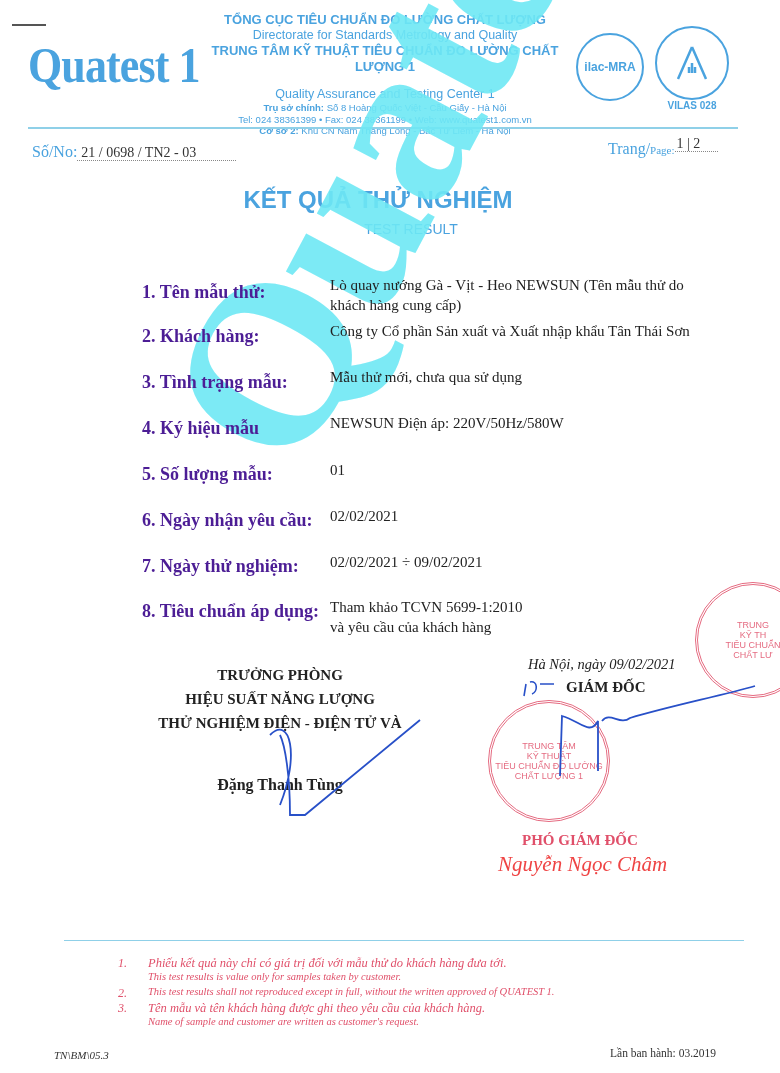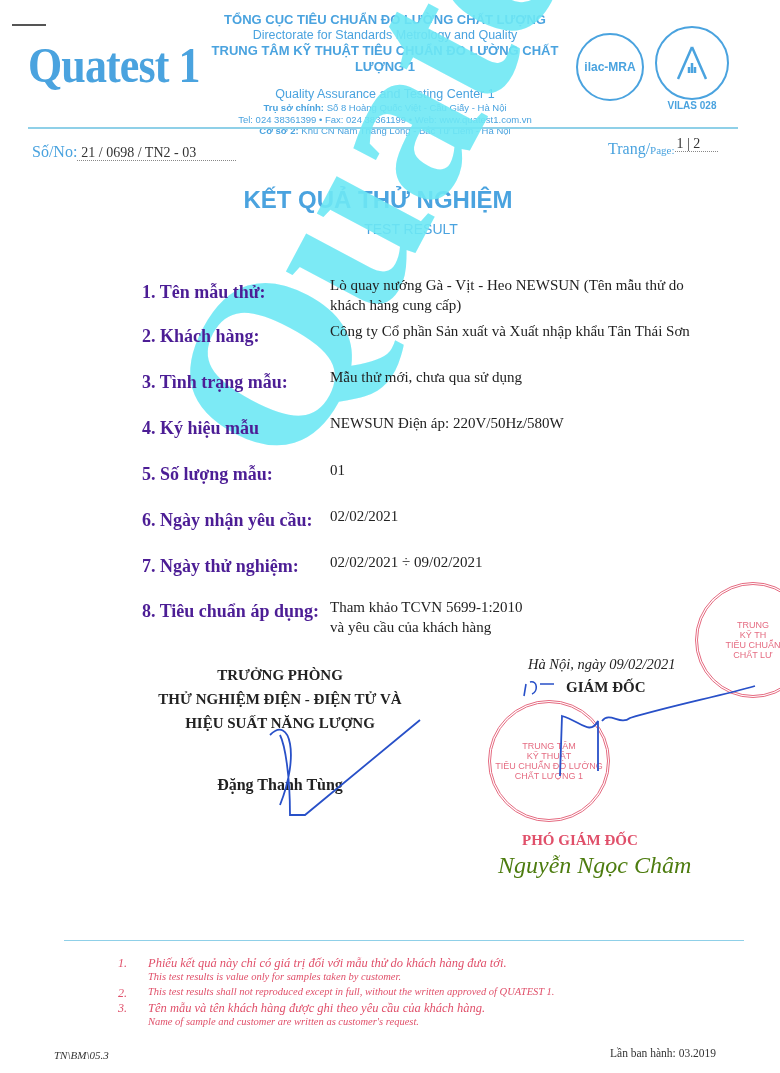--- a/index.html
+++ b/index.html
@@ -30,21 +30,21 @@
     .watermark { left: 110px; top: 380px; font-family: "Liberation Serif", serif; font-weight: bold; font-size: 230px; color: #6ee8f5; opacity: 0.9; transform: rotate(-62deg); transform-origin: left top; white-space: nowrap; z-index: 0; letter-spacing: -4px; }
     .content { z-index: 2; }
     .dept { left: 130px; top: 663px; width: 300px; text-align: center; font-weight: bold; font-size: 15px; line-height: 1.6; }
     .signer-left { left: 130px; top: 776px; width: 300px; text-align: center; font-weight: bold; font-size: 16px; }
     .sign-date { left: 528px; top: 656px; font-style: italic; font-size: 14.5px; }
     .director { left: 566px; top: 679px; font-weight: bold; font-size: 15px; }
     .stamp { border: 3px double #e0506a; border-radius: 50%; color: #e0506a; font-family: "Liberation Sans", sans-serif; font-size: 9px; text-align: center; display: flex; flex-direction: column; justify-content: center; opacity: 0.85; }
     .stamp-main { left: 488px; top: 700px; width: 116px; height: 116px; }
     .stamp-right { left: 695px; top: 582px; width: 110px; height: 110px; }
     .vice-title { left: 522px; top: 832px; font-weight: bold; font-size: 15px; color: #e0506a; }
-    .vice-name { left: 498px; top: 852px; font-style: italic; font-size: 24px; color: #4d7c0f; font-family: "Liberation Serif", serif; }
+    .vice-name { left: 498px; top: 852px; font-style: italic; font-size: 21px; color: #ef4444; font-family: "Liberation Serif", serif; }
     .sig { z-index: 3; }
     .foot-rule { left: 64px; top: 940px; width: 680px; height: 1px; background: #8fd0e8; }
     .notes { left: 118px; top: 956px; width: 640px; font-style: italic; color: #e0506a; font-size: 12px; line-height: 1.22; }
     .note { position: relative; padding-left: 30px; }
     .note .num { position: absolute; left: 0; top: 0; }
     .note .vi { font-size: 12.5px; }
     .note .en { font-size: 10.5px; margin-bottom: 2px; }
     .form-code { left: 54px; top: 1049px; font-size: 11px; color: #333; font-style: italic; }
     .issue { left: 610px; top: 1047px; font-size: 11.5px; color: #333; }
   </style>
@@ -111,22 +111,22 @@
 <div class="abs field-value content" style="top:553px">02/02/2021 ÷ 09/02/2021</div>
 
 <div class="abs field-label content" style="top:601px">8. Tiêu chuẩn áp dụng:</div>
 <div class="abs field-value content" style="top:598px">
   <div>Tham khảo TCVN 5699-1:2010</div>
   <div>và yêu cầu của khách hàng</div>
 </div>
 
 <div class="abs dept content">
   <div>TRƯỞNG PHÒNG</div>
+  <div>HIỆU SUẤT NĂNG LƯỢNG</div>
   <div>THỬ NGHIỆM ĐIỆN - ĐIỆN TỬ VÀ</div>
-  <div>HIỆU SUẤT NĂNG LƯỢNG</div>
 </div>
 
 <svg class="abs sig" style="left:250px; top:715px" width="180" height="110">
   <path d="M20 20 C40 0, 50 40, 30 90 M30 20 C35 30, 40 60, 40 100 L 55 100 L170 5" stroke="#2850c8" stroke-width="1.8" fill="none"></path>
 </svg>
 
 <div class="abs signer-left content">Đặng Thanh Tùng</div>
 
 <div class="abs sign-date content">Hà Nội, ngày 09/02/2021</div>
 <div class="abs director content">GIÁM ĐỐC</div>

